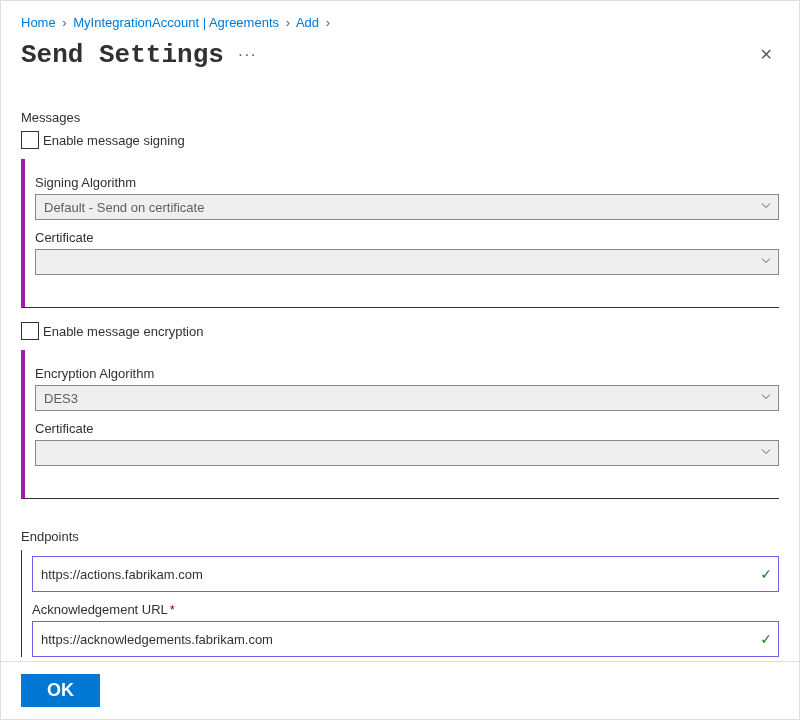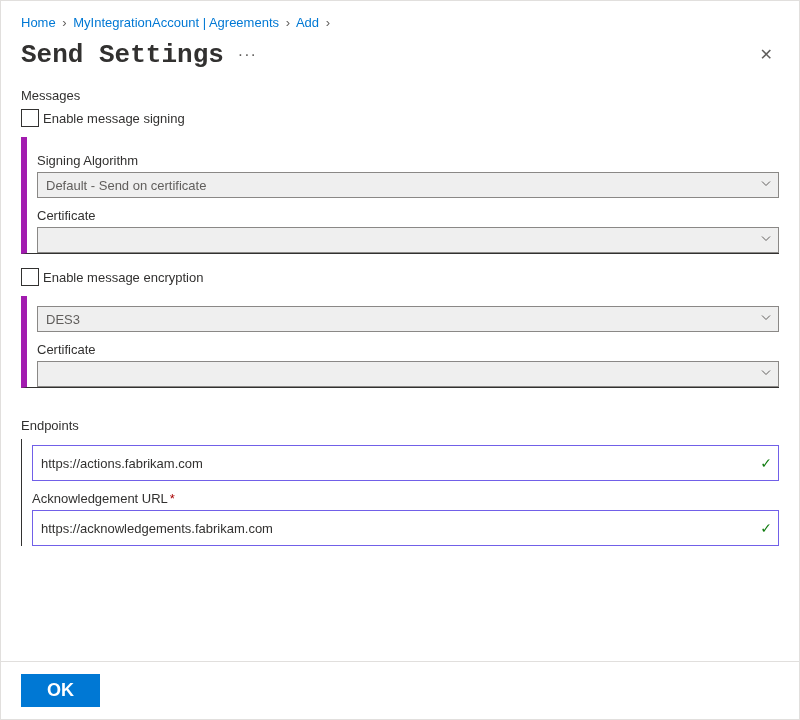--- a/index.html
+++ b/index.html
@@ -44,41 +44,42 @@
       color: #605e5c;
       cursor: pointer;
       padding: 6px;
       line-height: 1;
     }
     .content {
       padding: 8px 20px 0;
     }
     .section-title {
       font-size: 13px;
+      margin-top: 22px;
       margin-bottom: 6px;
       color: #323130;
     }
     .checkbox-row {
       display: flex;
       align-items: center;
       gap: 4px;
       margin-bottom: 6px;
       cursor: pointer;
     }
     .checkbox-box {
       width: 18px;
       height: 18px;
       border: 1px solid #323130;
       background: #fff;
     }
     .indent-block {
-      border-left: 6px solid #a21caf;
+      border-left: 4px solid #a21caf;
       border-bottom: 1px solid #323130;
       margin-top: 10px;
-      padding: 10px 0 0 10px;
+      padding: 10px 0 32px 10px;
     }
     .field-label {
       font-size: 13px;
       margin-bottom: 4px;
       margin-top: 6px;
       color: #323130;
     }
     .req { color: #a80000; margin-left: 2px; }
     .select-box, .input-box {
       width: 100%;
@@ -204,20 +205,21 @@
     </div>
   </div>
 
   <div class="checkbox-row" style="margin-top:14px">
     <div class="checkbox-box"></div>
     <span>Enable message encryption</span>
   </div>
 
   <div class="indent-block">
     <div class="field-group">
+      <div class="field-label">Encryption Algorithm</div>
       <div class="select-box">
         <span>DES3</span>
         <span class="chev">
           <svg viewBox="0 0 12 12">
               <path d="M2 4 L6 8 L10 4" fill="none" stroke="#605e5c" stroke-width="1"></path>
             </svg>
         </span>
       </div>
     </div>
     <div class="field-group" style="margin-bottom:0">

